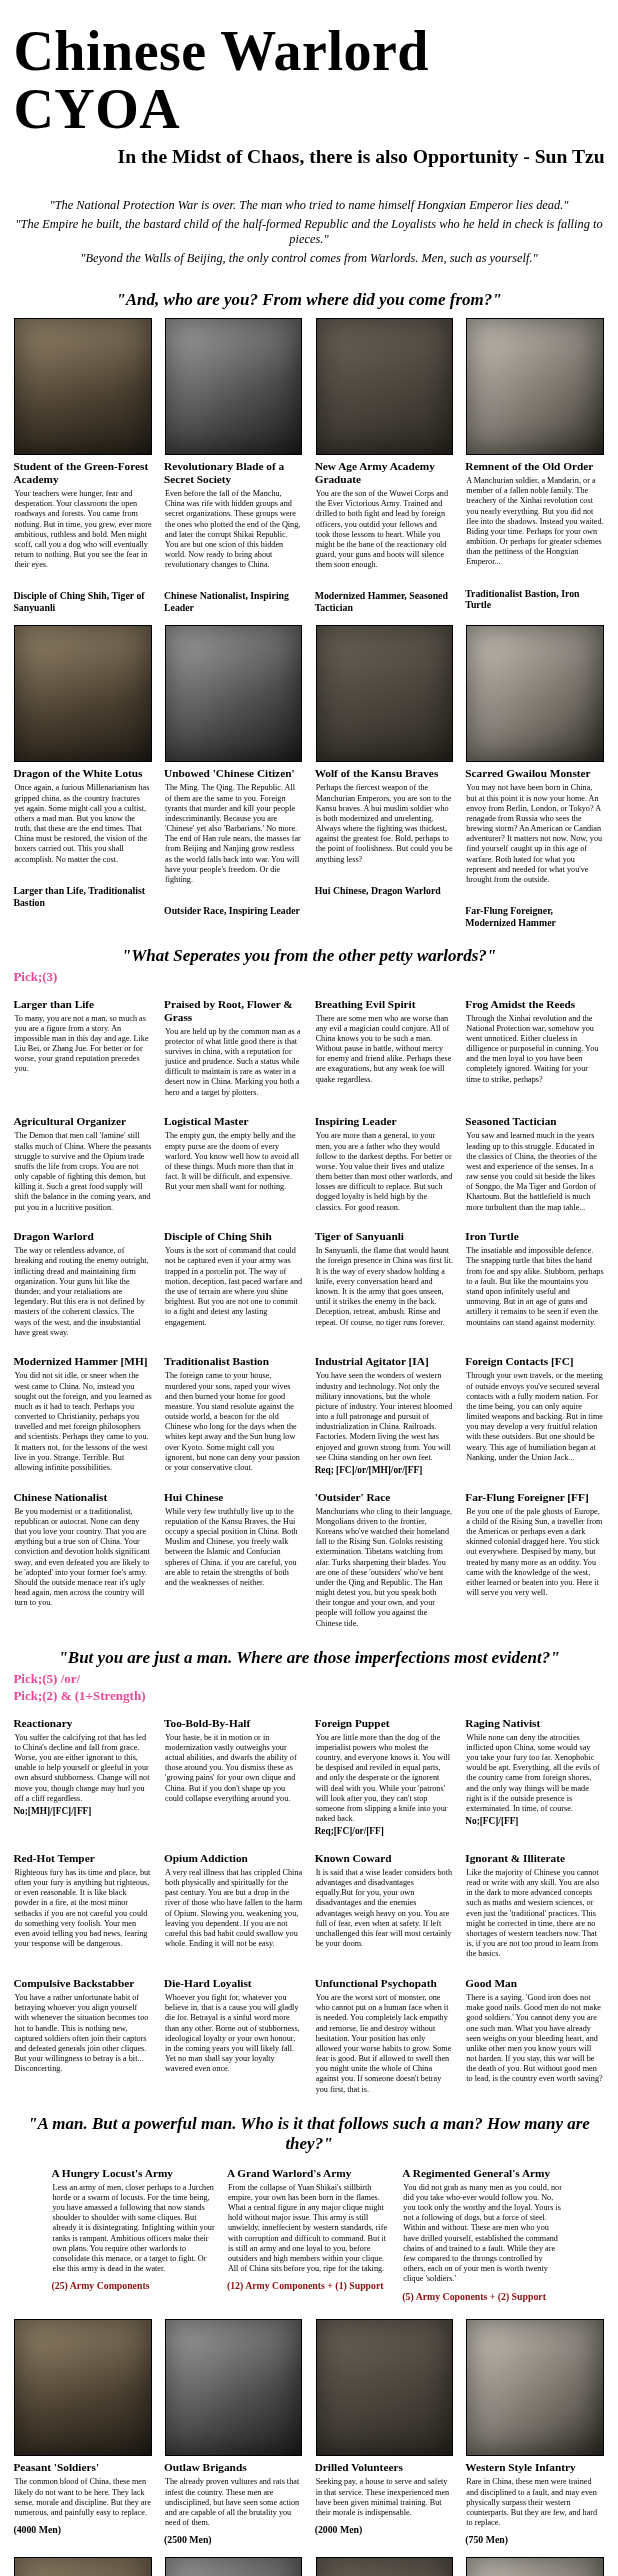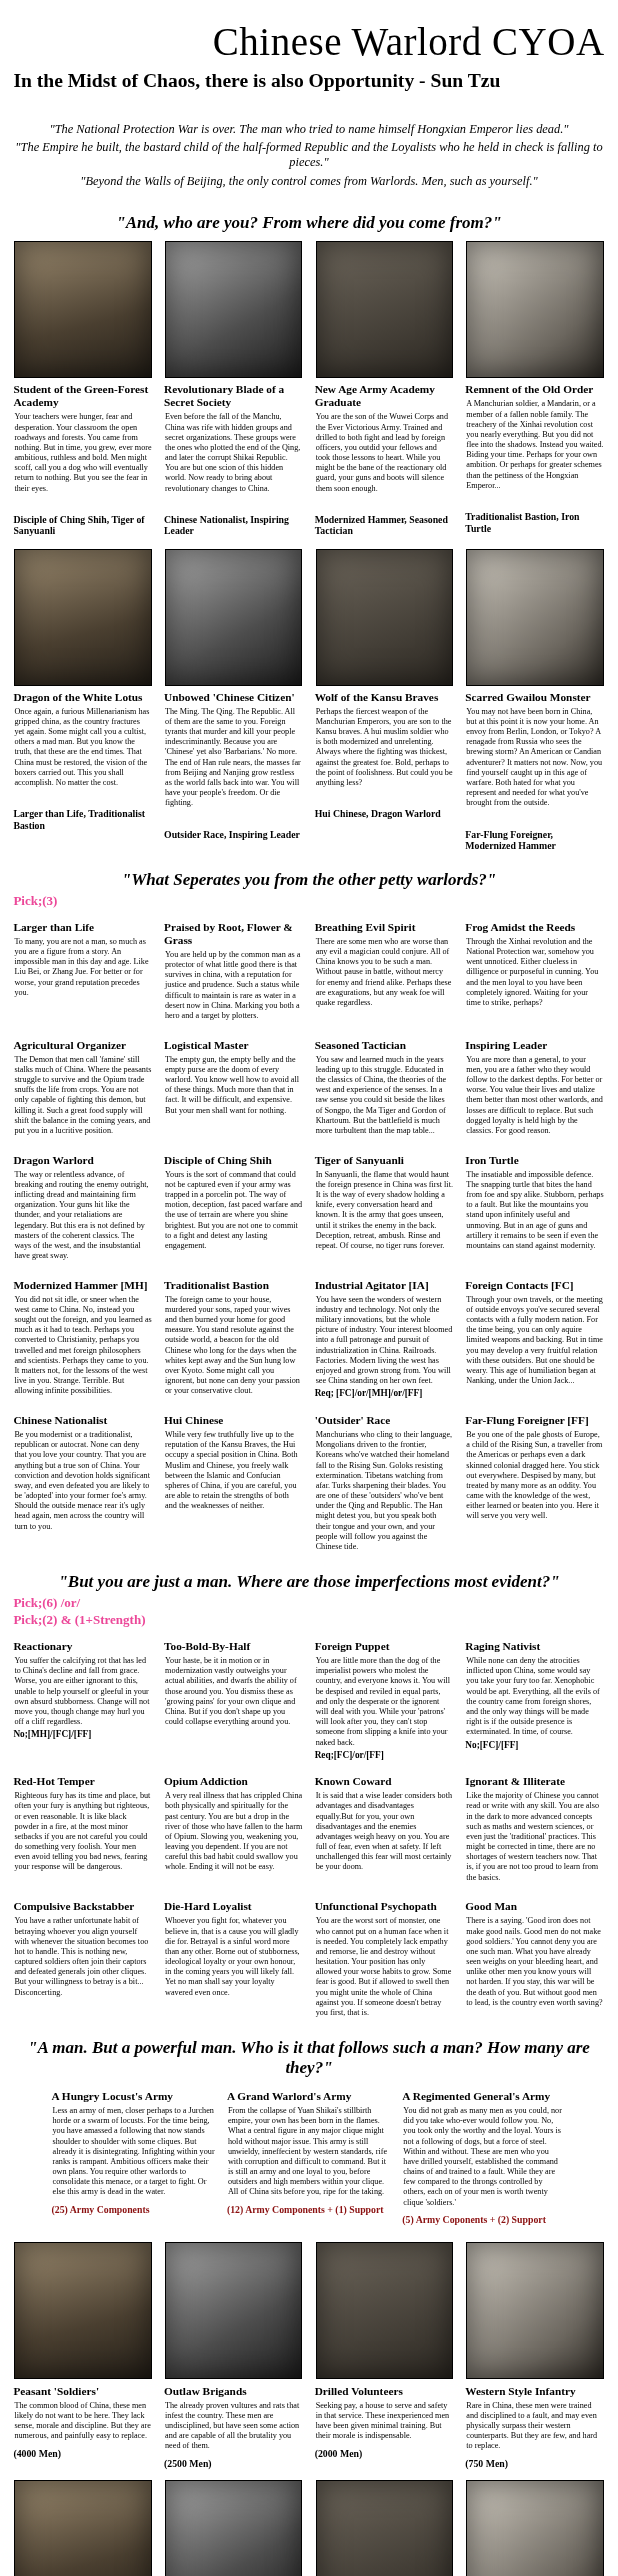--- a/index.html
+++ b/index.html
@@ -1,19 +1,19 @@
 <!DOCTYPE html>
 <html style="font-size:8.2px"><head>
 <meta charset="utf-8">
 <style>
   html,body{margin:0;padding:0;background:#ffffff;color:#000;}
   body{width:618px;min-height:4122px;font-family:"Liberation Serif","DejaVu Serif",serif;}
   .page{padding:4.1px 13.4px 31px;}
-  .title{font-size:39px;line-height:1.05;font-weight:normal;text-align:right;margin:17.5px 0 7.2px;letter-spacing:0.5px;}
-  .subtitle{font-size:19.6px;font-weight:bold;text-align:left;margin:0 0 30px;}
+  .title{font-size:56px;line-height:1.05;font-weight:bold;text-align:left;margin:17.5px 0 7.2px;letter-spacing:0.5px;}
+  .subtitle{font-size:19.6px;font-weight:bold;text-align:right;margin:0 0 30px;}
   .quotes p{font-style:italic;font-size:12.4px;text-align:center;margin:3.6px 0;}
   .quotes{margin-bottom:24px;}
   .cyoa-section{margin-bottom:15.5px;}
   .question{font-style:italic;font-weight:bold;font-size:17px;text-align:center;margin:15.5px 0 3.1px;}
   .pick{color:#ec4899;font-weight:bold;font-size:13px;text-align:left;margin:0 0 2.1px;}
   .pick p{margin:1px 0;}
   .grid{display:grid;gap:11.3px;margin:8.2px 0 17.5px;}
   .cols4{grid-template-columns:repeat(4,1fr);}
   .cols3{grid-template-columns:repeat(3,1fr);max-width:515px;margin-left:auto;margin-right:auto;}
   .card{text-align:left;}
@@ -118,26 +118,26 @@
           </article>
           <article class="card">
             <h3 class="card-title">Agricultural Organizer</h3>
             <p class="card-body">The Demon that men call 'famine' still stalks much of China. Where the peasants struggle to survive and the Opium trade snuffs the life from crops. You are not only capable of fighting this demon, but killing it. Such a great food supply will shift the balance in the coming years, and put you in a lucritive position.</p>
           </article>
           <article class="card">
             <h3 class="card-title">Logistical Master</h3>
             <p class="card-body">The empty gun, the empty belly and the empty purse are the doom of every warlord. You know well how to avoid all of these things. Much more than that in fact. It will be difficult, and expensive. But your men shall want for nothing.</p>
           </article>
           <article class="card">
+            <h3 class="card-title">Inspiring Leader</h3>
+            <p class="card-body">You are more than a general, to your men, you are a father who they would follow to the darkest depths. For better or worse. You value their lives and utalize them better than most other warlords, and losses are difficult to replace. But such dogged loyalty is held high by the classics. For good reason.</p>
+          </article>
+          <article class="card">
             <h3 class="card-title">Seasoned Tactician</h3>
             <p class="card-body">You saw and learned much in the years leading up to this struggle. Educated in the classics of China, the theories of the west and experience of the senses. In a raw sense you could sit beside the likes of Songpo, the Ma Tiger and Gordon of Khartoum. But the battlefield is much more turbultent than the map table...</p>
-          </article>
-          <article class="card">
-            <h3 class="card-title">Inspiring Leader</h3>
-            <p class="card-body">You are more than a general, to your men, you are a father who they would follow to the darkest depths. For better or worse. You value their lives and utalize them better than most other warlords, and losses are difficult to replace. But such dogged loyalty is held high by the classics. For good reason.</p>
           </article>
           <article class="card">
             <h3 class="card-title">Dragon Warlord</h3>
             <p class="card-body">The way or relentless advance, of breaking and routing the enemy outright, inflicting dread and maintaining firm organization. Your guns hit like the thunder, and your retaliations are legendary. But this era is not defined by masters of the coherent classics. The ways of the west, and the insubstantial have great sway.</p>
           </article>
           <article class="card">
             <h3 class="card-title">Disciple of Ching Shih</h3>
             <p class="card-body">Yours is the sort of command that could not be captured even if your army was trapped in a porcelin pot. The way of motion, deception, fast paced warfare and the use of terrain are where you shine brightest. But you are not one to commit to a fight and detest any lasting engagement.</p>
           </article>
           <article class="card">
@@ -179,21 +179,21 @@
           </article>
           <article class="card">
             <h3 class="card-title">Far-Flung Foreigner [FF]</h3>
             <p class="card-body">Be you one of the pale ghosts of Europe, a child of the Rising Sun, a traveller from the Americas or perhaps even a dark skinned colonial dragged here. You stick out everywhere. Despised by many, but treated by many more as an oddity. You came with the knowledge of the west, either learned or beaten into you. Here it will serve you very well.</p>
           </article>
         </div>
       </section>
       <section class="cyoa-section">
         <h2 class="question">"But you are just a man. Where are those imperfections most evident?"</h2>
         <div class="pick">
-          <p>Pick;(6) /or/</p>
+          <p>Pick;(5) /or/</p>
           <p>Pick;(2) &amp; (1+Strength)</p>
         </div>
         <div class="grid cols4">
           <article class="card">
             <h3 class="card-title">Reactionary</h3>
             <p class="card-body">You suffer the calcifying rot that has led to China's decline and fall from grace. Worse, you are either ignorant to this, unable to help yourself or gleeful in your own absurd stubborness. Change will not move you, though change may hurl you off a cliff regardless.</p>
             <p class="card-req">No;[MH]/[FC]/[FF]</p>
           </article>
           <article class="card">
             <h3 class="card-title">Too-Bold-By-Half</h3>

